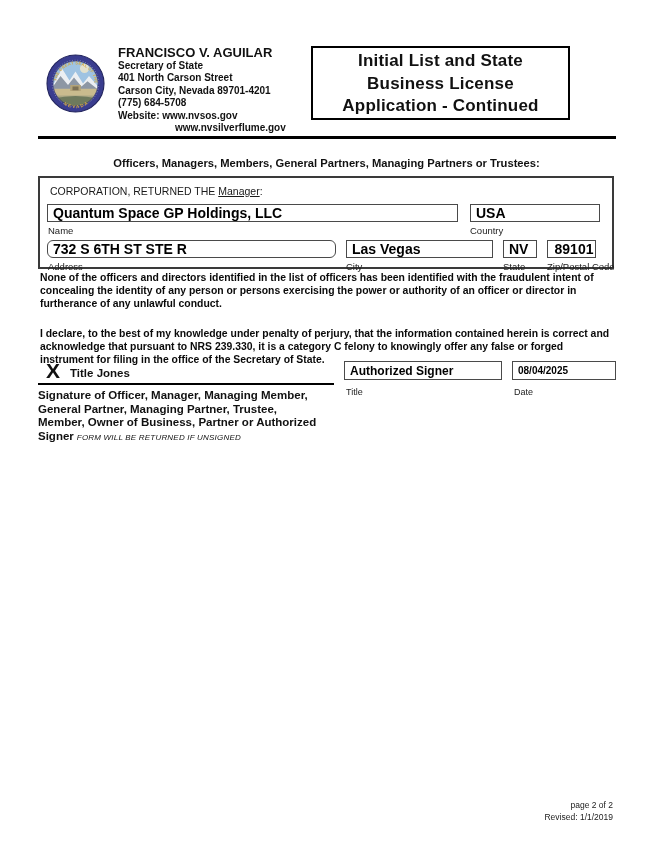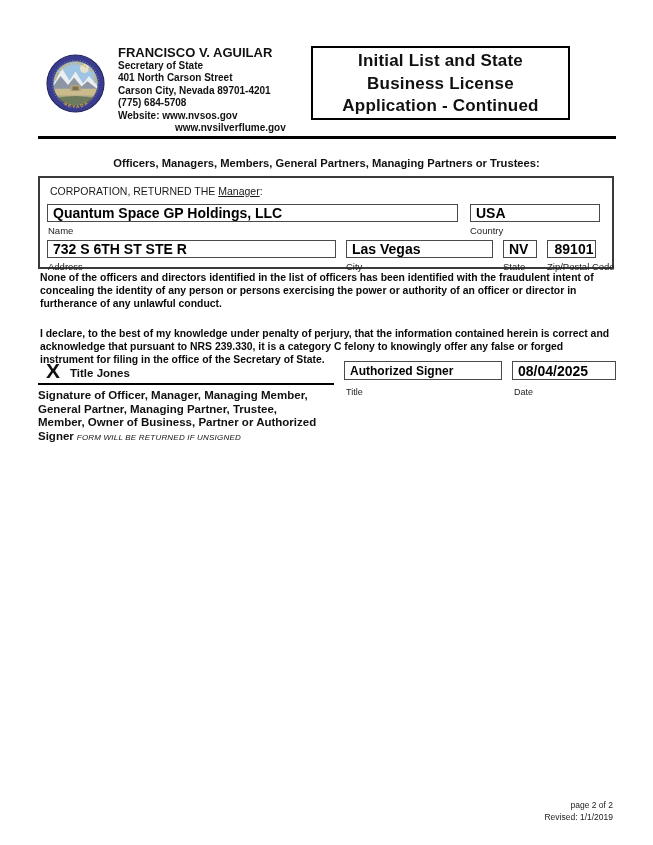--- a/index.html
+++ b/index.html
@@ -36,21 +36,21 @@
     position:absolute; height:18px; border:1px solid #4a4a4a; background:#fff;
     font-family:"Liberation Sans", sans-serif; font-weight:bold; font-size:14px;
     padding:0 0 0 5px; color:#000;
   }
   .flbl { position:absolute; font-size:9.5px; color:#222; white-space:nowrap; }
 
   .f-name    { left:7px;   top:26px; width:411px; }
   .f-country { left:430px; top:26px; width:130px; }
   .l-name    { left:8px;   top:47px; }
   .l-country { left:430px; top:47px; }
-  .f-address { left:7px;   top:62px; width:289px; }
+  .f-address { left:7px;   top:62px; width:289px;border-radius:6px; }
   .f-city    { left:306px; top:62px; width:147px; }
   .f-state   { left:463px; top:62px; width:34px;  }
   .f-zip     { left:507px; top:62px; width:49px;text-align:center;  }
   .l-address { left:8px;   top:83px; }
   .l-city    { left:306px; top:83px; }
   .l-state   { left:463px; top:83px; }
   .l-zip     { left:507px; top:83px; }
 
   
   .para { position:absolute; left:40px; width:575px; font-weight:bold; font-size:10.4px; line-height:13px; color:#0a0a0a; }
@@ -58,21 +58,21 @@
   .para-declare { top:327px; }
 
   
   .x-mark { position:absolute; left:46px; top:359px; font-weight:bold; font-size:21px; }
   .signer-name { position:absolute; left:70px; top:367px; font-weight:bold; font-size:11.5px; }
   .sig-underline { position:absolute; left:38px; top:383px; width:296px; height:2px; background:#000; }
   .sig-caption { position:absolute; left:38px; top:389px; width:288px; font-weight:bold; font-size:11.5px; line-height:13.5px; }
   .sig-caption .fine { font-weight:normal; font-style:italic; font-size:8px; letter-spacing:.2px; margin-left:3px; }
 
   .t-input { left:344px; top:361px; width:158px; height:19px; font-size:12px; }
-  .d-input { left:512px; top:361px; width:104px; height:19px; font-size:14px; }
+  .d-input { left:512px; top:361px; width:104px; height:19px; font-size:10px; }
   .l-title { left:346px; top:387px; font-size:9px; }
   .l-date  { left:514px; top:387px; font-size:9px; }
   .abs { position:absolute; }
 
   
   .footer { position:absolute; left:380px; top:799px; width:233px; text-align:right; font-size:8.5px; line-height:12px; color:#222; }
 </style>
 </head>
 <body>
 

